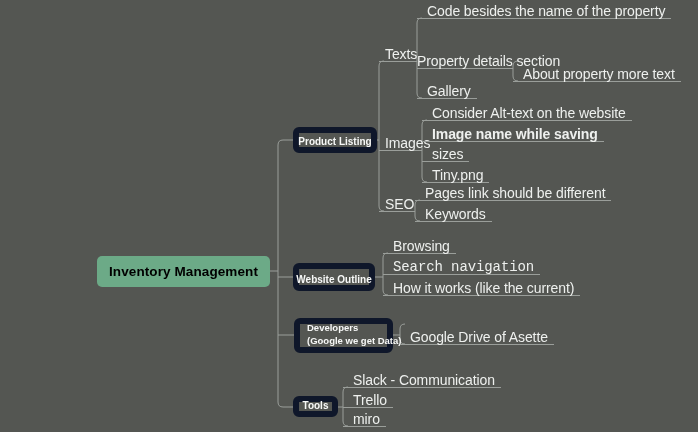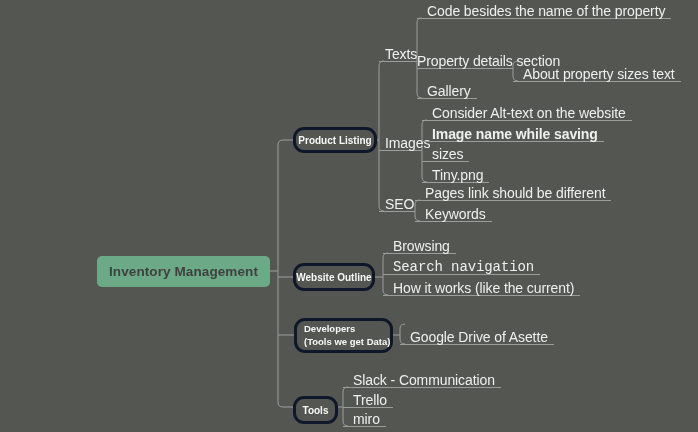--- a/index.html
+++ b/index.html
@@ -10,27 +10,27 @@
     background:#545652;
     overflow:hidden;
     font-family:"Liberation Sans", sans-serif;
   }
   .lines{position:absolute;left:0;top:0;pointer-events:none;}
 
   .root-box{
     position:absolute;left:97px;top:256px;width:173px;height:31px;
     background:#6caa87;border-radius:5px;
     display:flex;align-items:center;justify-content:center;
-    color:#404040;font-weight:bold;font-size:13.5px;letter-spacing:.1px;
+    color:#000000;font-weight:bold;font-size:13.5px;letter-spacing:.1px;
     box-sizing:border-box;cursor:pointer;
   }
   .node-box{
     position:absolute;box-sizing:border-box;
-    border:3px solid #0f172a;border-radius:11px;
-    display:flex;align-items:center;justify-content:center;
+    border:6px solid #0f172a;border-radius:6px;
+    display:flex;align-items:flex-end;justify-content:center;
     color:#f7f8f7;font-weight:bold;font-size:10px;
     white-space:nowrap;cursor:pointer;background:transparent;
   }
   .node-box.left{justify-content:flex-start;padding-left:7px;}
   .node-box .two-line{line-height:12.5px;font-size:9.5px;}
 
   .leaf{
     position:absolute;box-sizing:border-box;
     color:#eef0ee;font-size:14px;letter-spacing:-0.1px;
     line-height:11px;white-space:nowrap;
@@ -76,35 +76,35 @@
     <span>Product Listing</span>
   </div>
 
   <div class="node-box" style="left:293px;top:263px;width:82px;height:28px;">
     <span>Website Outline</span>
   </div>
 
   <div class="node-box left" style="left:294px;top:318px;width:99px;height:35px;">
     <span class="two-line">
       <span style="display:block">Developers</span>
-      <span style="display:block">(Tools we get Data)</span>
+      <span style="display:block">(Google we get Data)</span>
     </span>
   </div>
 
-  <div class="node-box" style="left:293px;top:396px;width:45px;height:28px;">
+  <div class="node-box" style="left:293px;top:396px;width:45px;height:21px;">
     <span>Tools</span>
   </div>
 
   <div class="leaf grp" style="left:379px;top:49px;width:38px;">Texts</div>
   <div class="leaf grp" style="left:379px;top:138px;width:43px;">Images</div>
   <div class="leaf grp" style="left:379px;top:199px;width:36px;">SEO</div>
 
   <div class="leaf" style="left:417px;top:6px;">Code besides the name of the property</div>
   <div class="leaf" style="left:417px;top:56px;width:96px;padding-left:0;padding-right:0;">Property details section</div>
-  <div class="leaf" style="left:513px;top:69px;">About property sizes text</div>
+  <div class="leaf" style="left:513px;top:69px;">About property more text</div>
   <div class="leaf" style="left:417px;top:86px;">Gallery</div>
 
   <div class="leaf" style="left:422px;top:108px;">Consider Alt-text on the website</div>
   <div class="leaf" style="left:422px;top:129px;font-weight:bold;">Image name while saving</div>
   <div class="leaf" style="left:422px;top:149px;">sizes</div>
   <div class="leaf" style="left:422px;top:170px;">Tiny.png</div>
 
   <div class="leaf" style="left:415px;top:188px;">Pages link should be different</div>
   <div class="leaf" style="left:415px;top:209px;">Keywords</div>
 

